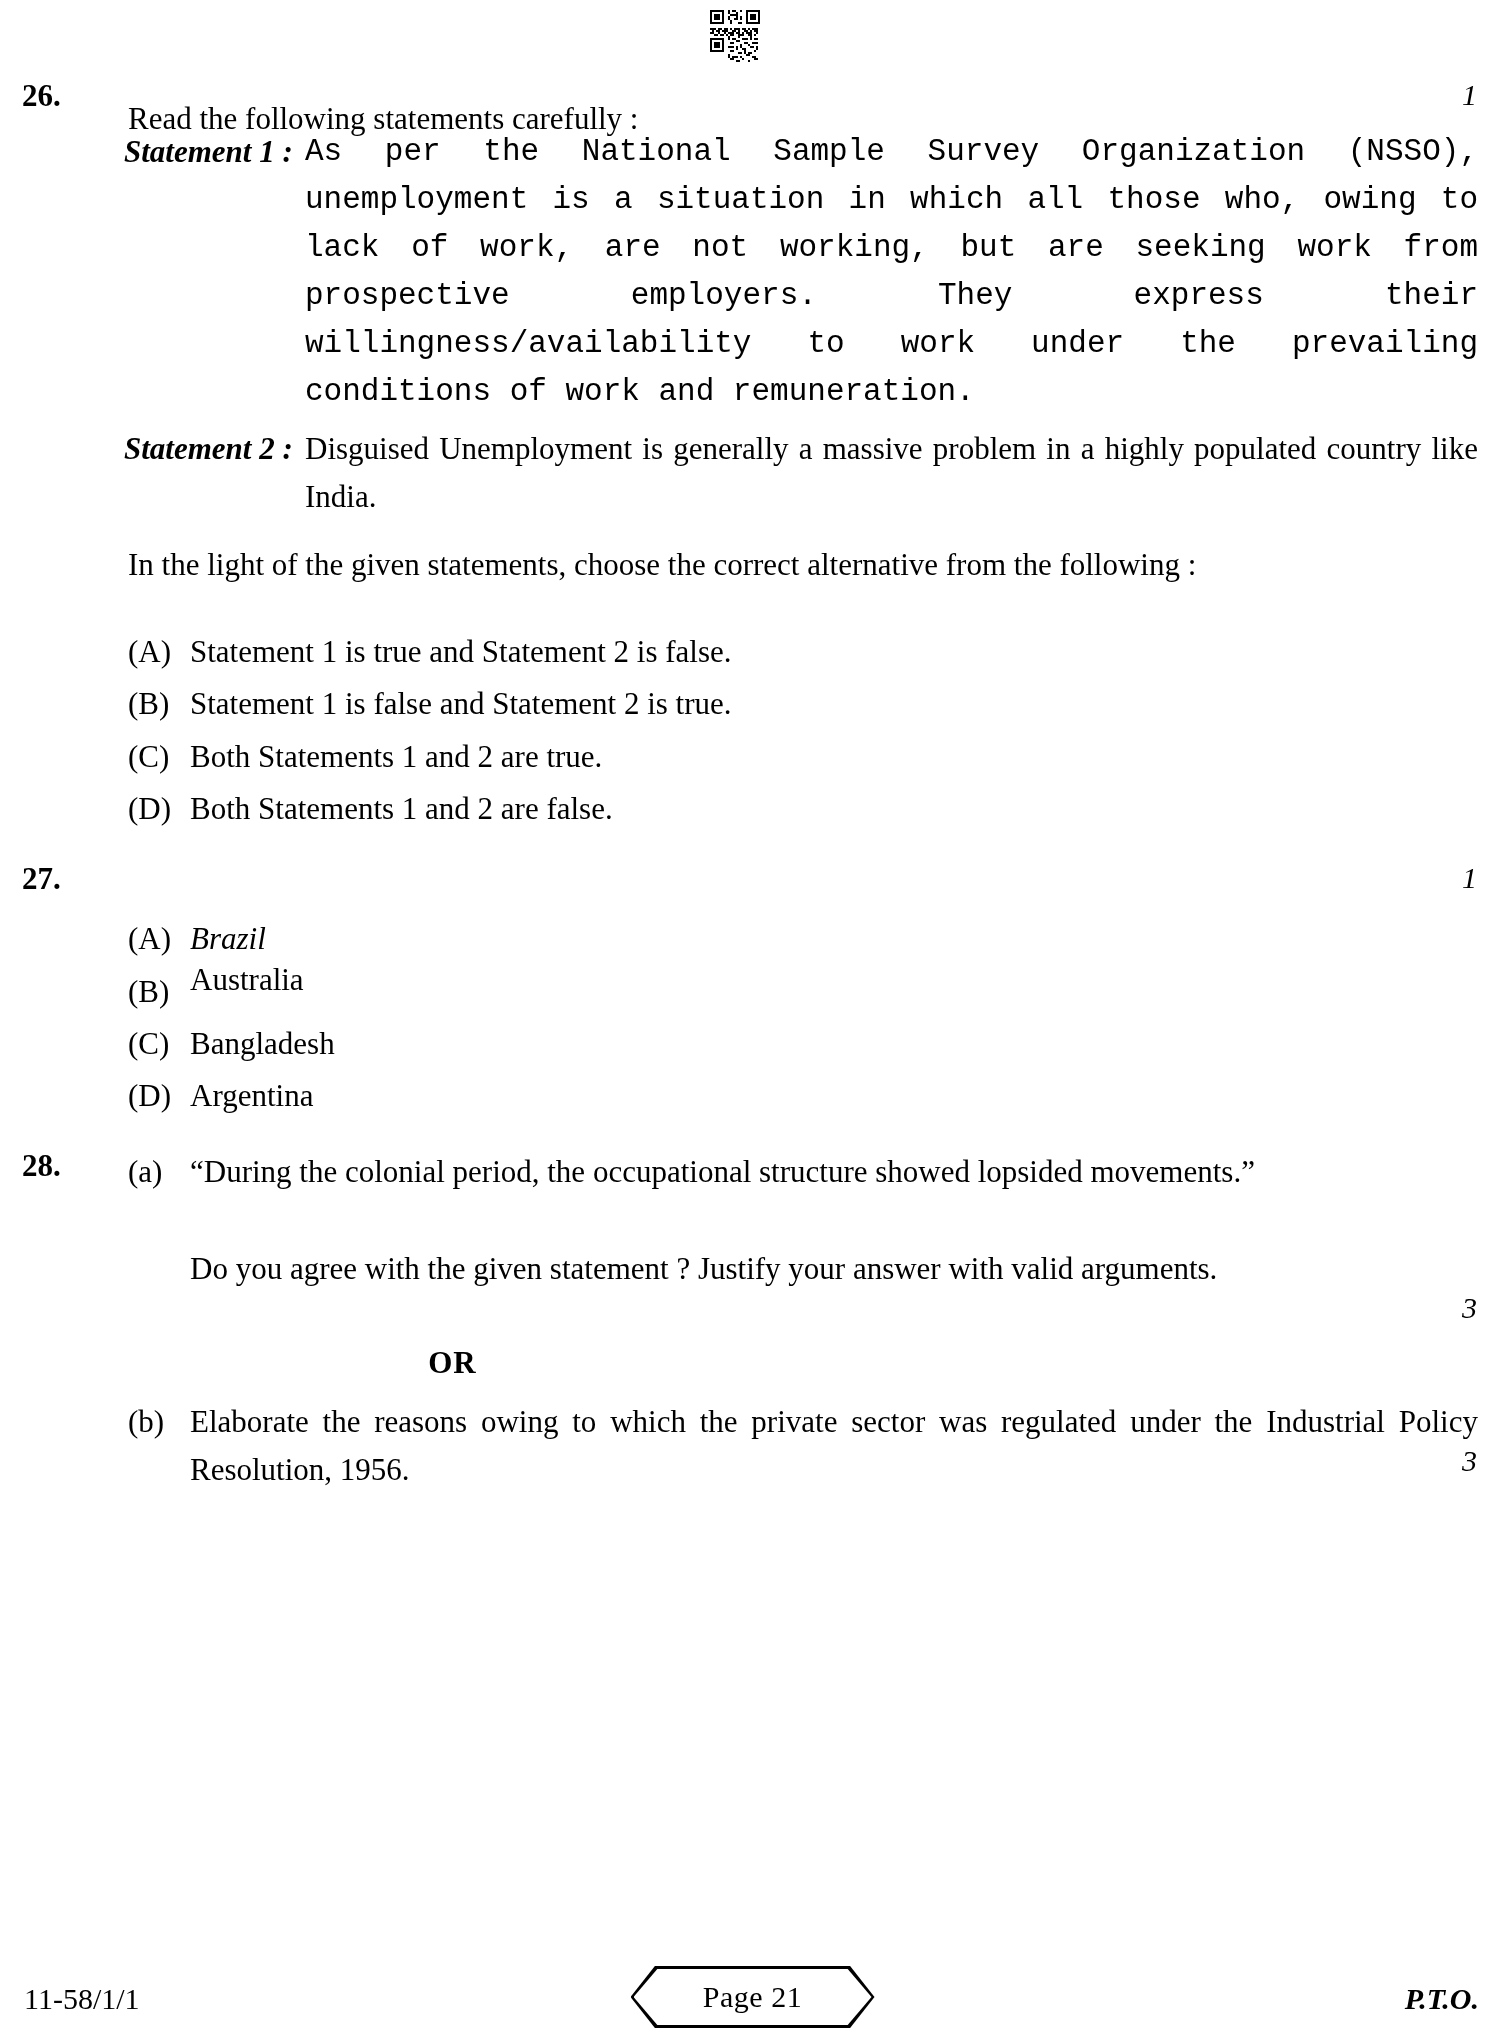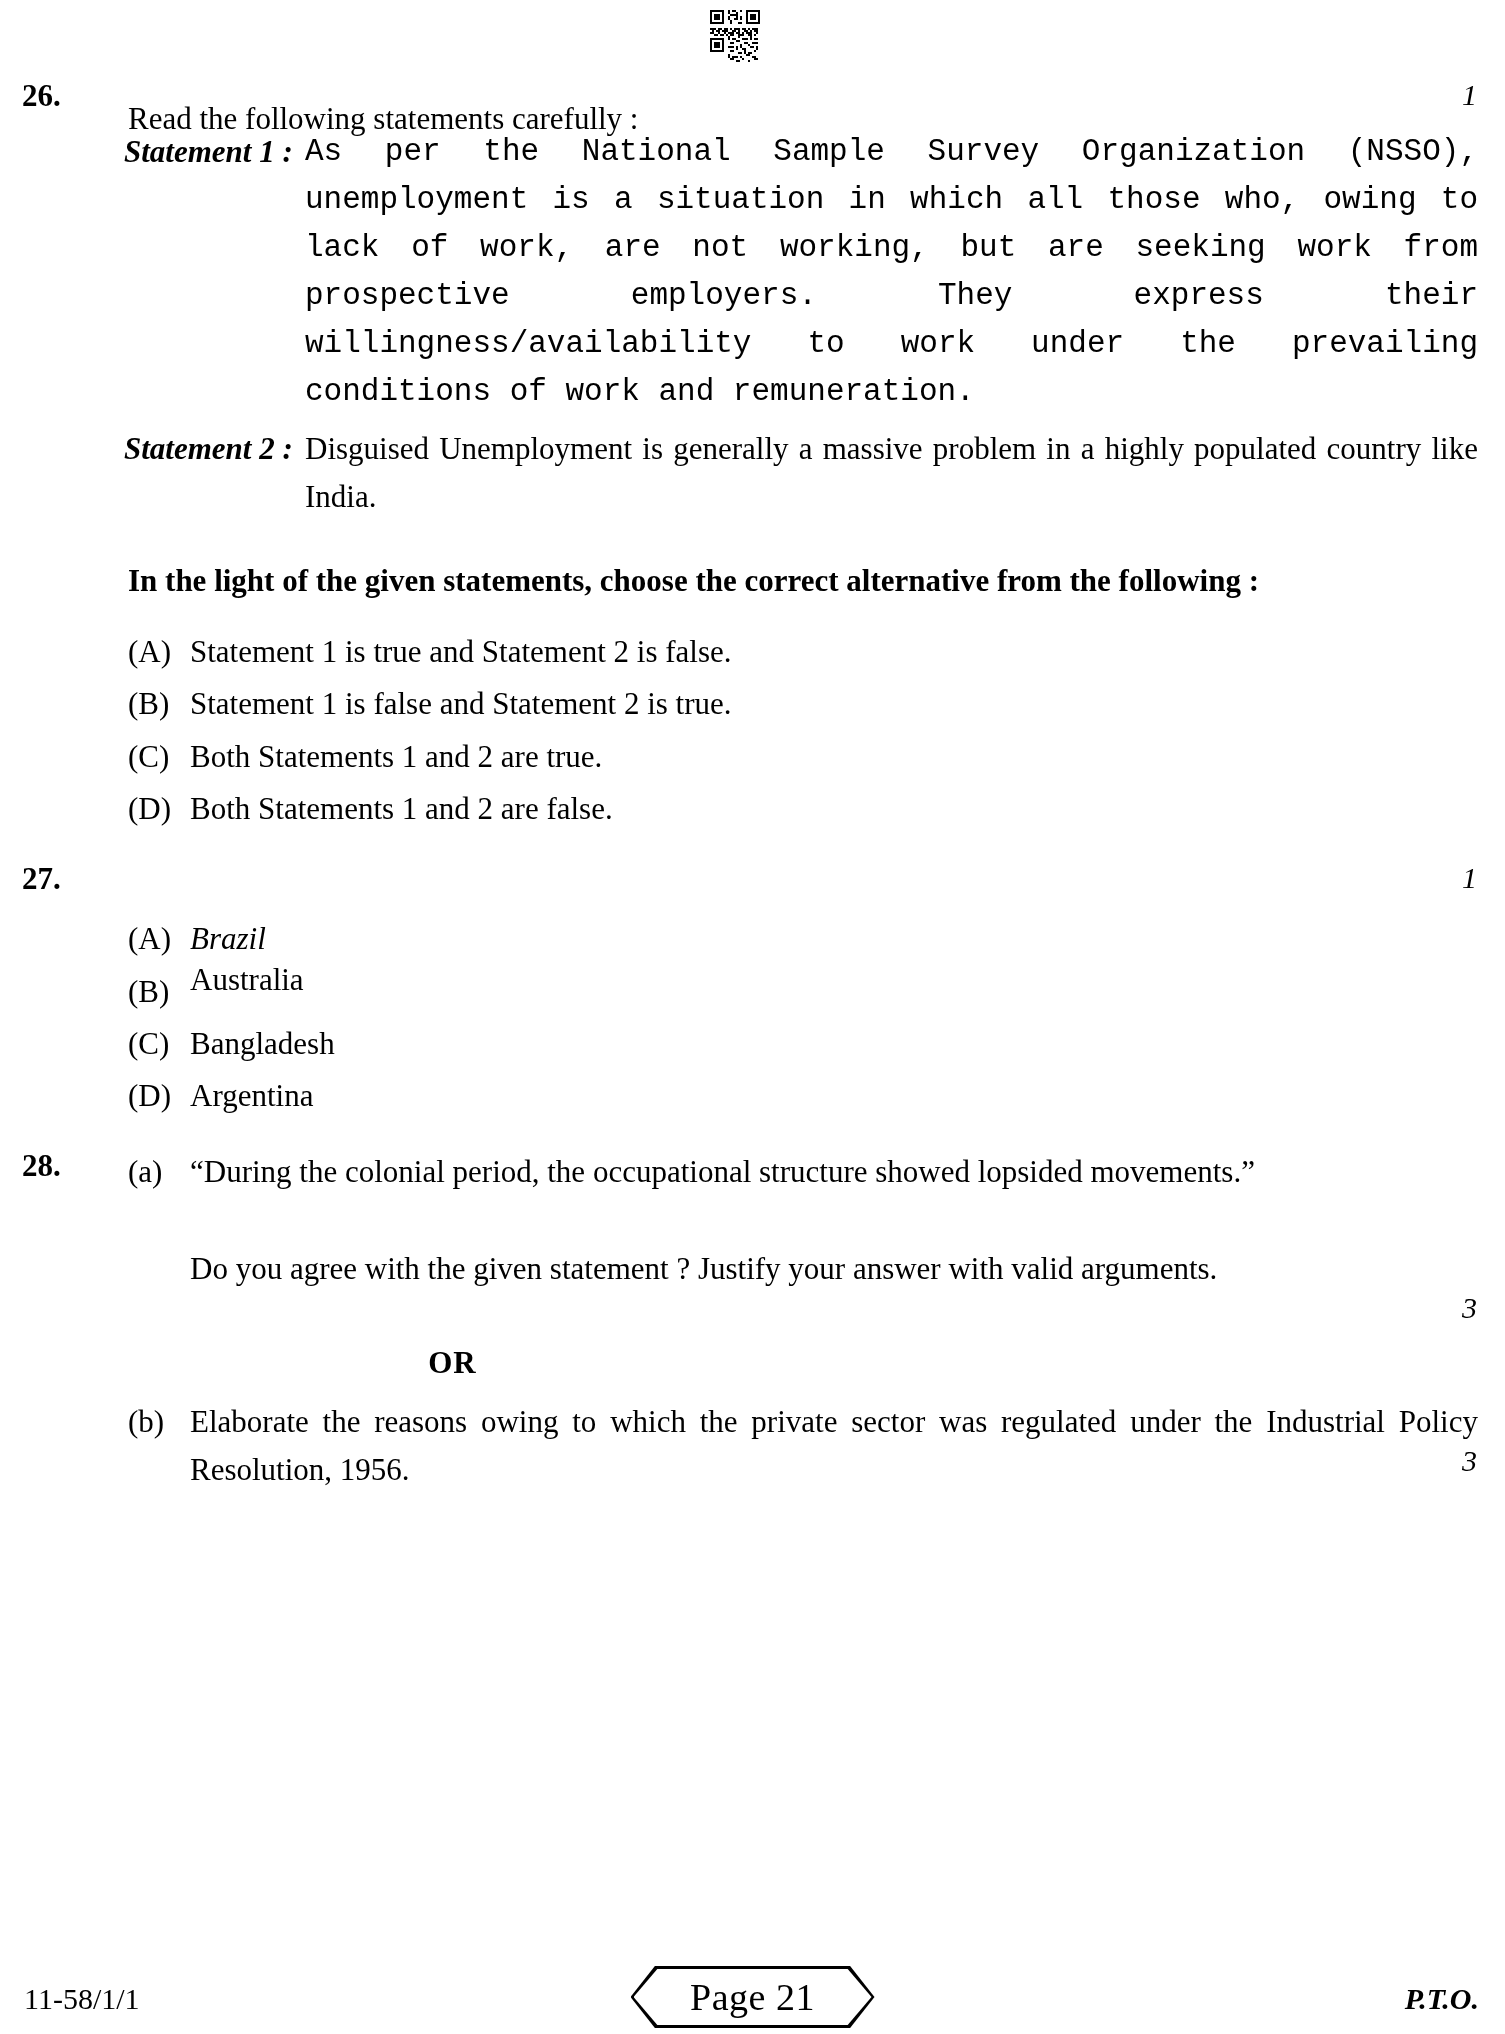--- a/index.html
+++ b/index.html
@@ -111,21 +111,21 @@
   }
   .page-badge .hexinner {
     position: absolute;
     left: 3px; right: 3px; top: 3px; bottom: 3px;
     background: #ffffff;
     -webkit-clip-path: polygon(10% 0%, 90% 0%, 100% 50%, 90% 100%, 10% 100%, 0% 50%);
     clip-path: polygon(10% 0%, 90% 0%, 100% 50%, 90% 100%, 10% 100%, 0% 50%);
   }
   .page-badge .hextext {
     position: relative;
-    font-size: 38px;
+    font-size: 30px;
     letter-spacing: 0.5px;
     white-space: nowrap;
   }
 </style>
 </head>
 <body>
 
 <div class="page">
 
   <div class="qr-wrap">
@@ -235,21 +235,21 @@
   <div class="qnum" style="top:80px;">26.</div>
   <div class="body-text col-a nojust" style="top:78px;">Read the following statements carefully :</div>
   <div class="marks" style="top:80px;">1</div>
 
   <div class="body-text col-stmt-label" style="top:128px;">Statement 1 :</div>
   <div class="body-text col-stmt-body" style="top:128px;font-family:Liberation Mono, monospace;">As per the National Sample Survey Organization (NSSO), unemployment is a situation in which all those who, owing to lack of work, are not working, but are seeking work from prospective employers. They express their willingness/availability to work under the prevailing conditions of work and remuneration.</div>
 
   <div class="body-text col-stmt-label" style="top:425px;">Statement 2 :</div>
   <div class="body-text col-stmt-body" style="top:425px;">Disguised Unemployment is generally a massive problem in a highly populated country like India.</div>
 
-  <div class="body-text col-a" style="top:540px;font-weight:bold;">In the light of the given statements, choose the correct alternative from the following :</div>
+  <div class="body-text col-a" style="top:524px;">In the light of the given statements, choose the correct alternative from the following :</div>
 
   <div class="body-text col-opt-label" style="top:628px;">(A)</div>
   <div class="body-text col-opt-text nojust" style="top:628px;">Statement 1 is true and Statement 2 is false.</div>
 
   <div class="body-text col-opt-label" style="top:680px;">(B)</div>
   <div class="body-text col-opt-text nojust" style="top:680px;">Statement 1 is false and Statement 2 is true.</div>
 
   <div class="body-text col-opt-label" style="top:733px;">(C)</div>
   <div class="body-text col-opt-text nojust" style="top:733px;">Both Statements 1 and 2 are true.</div>
 

